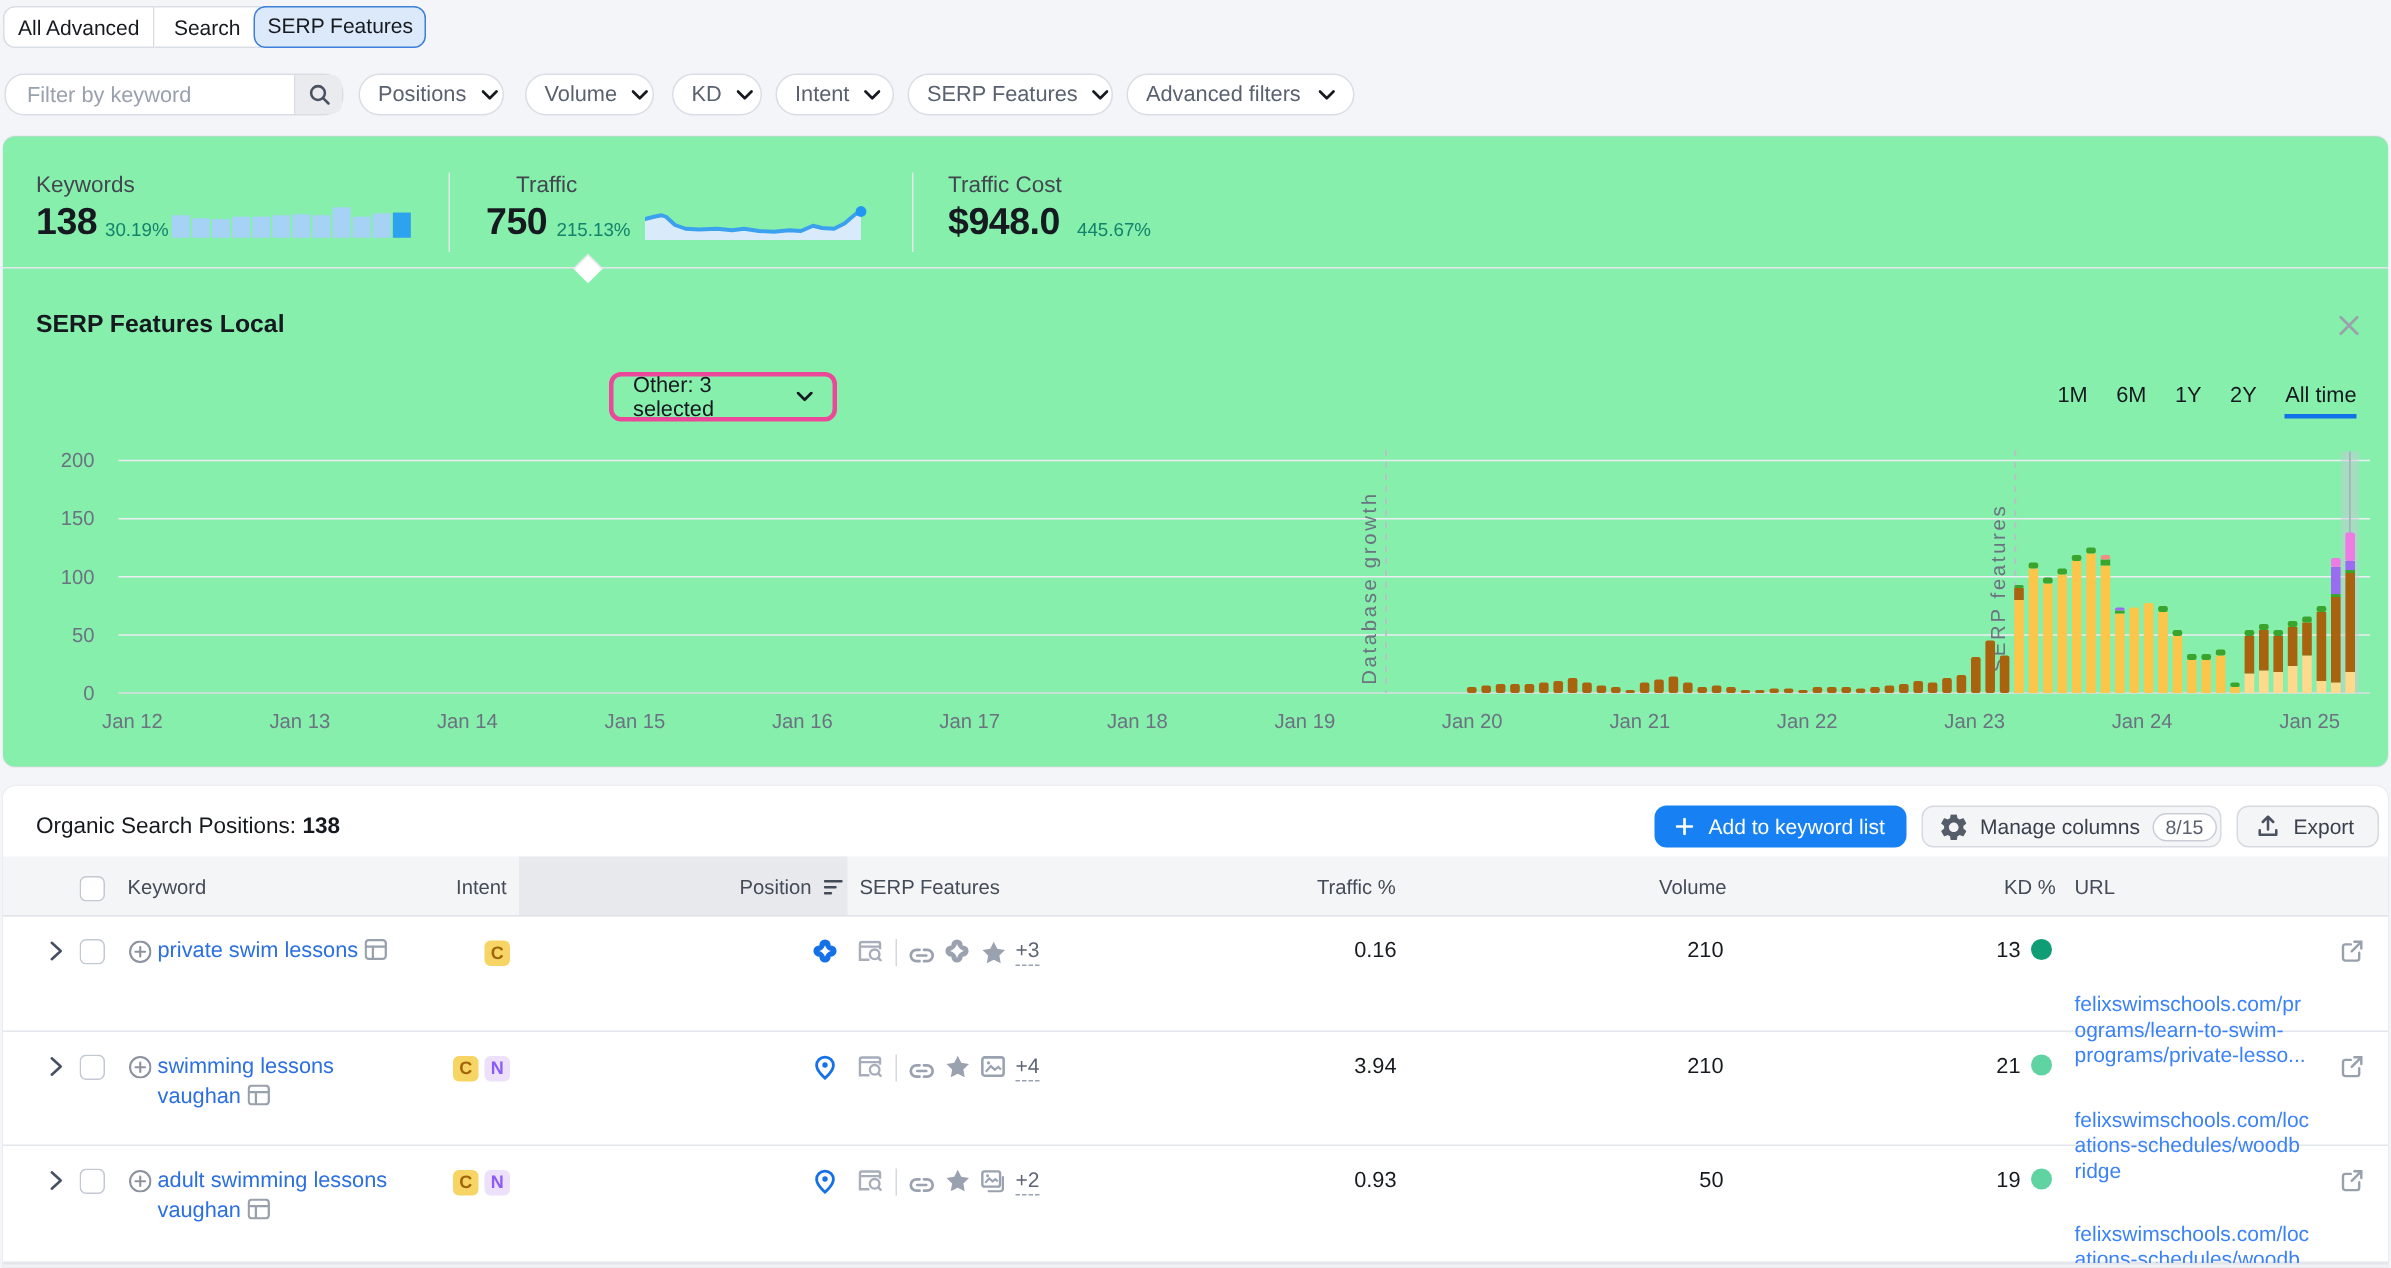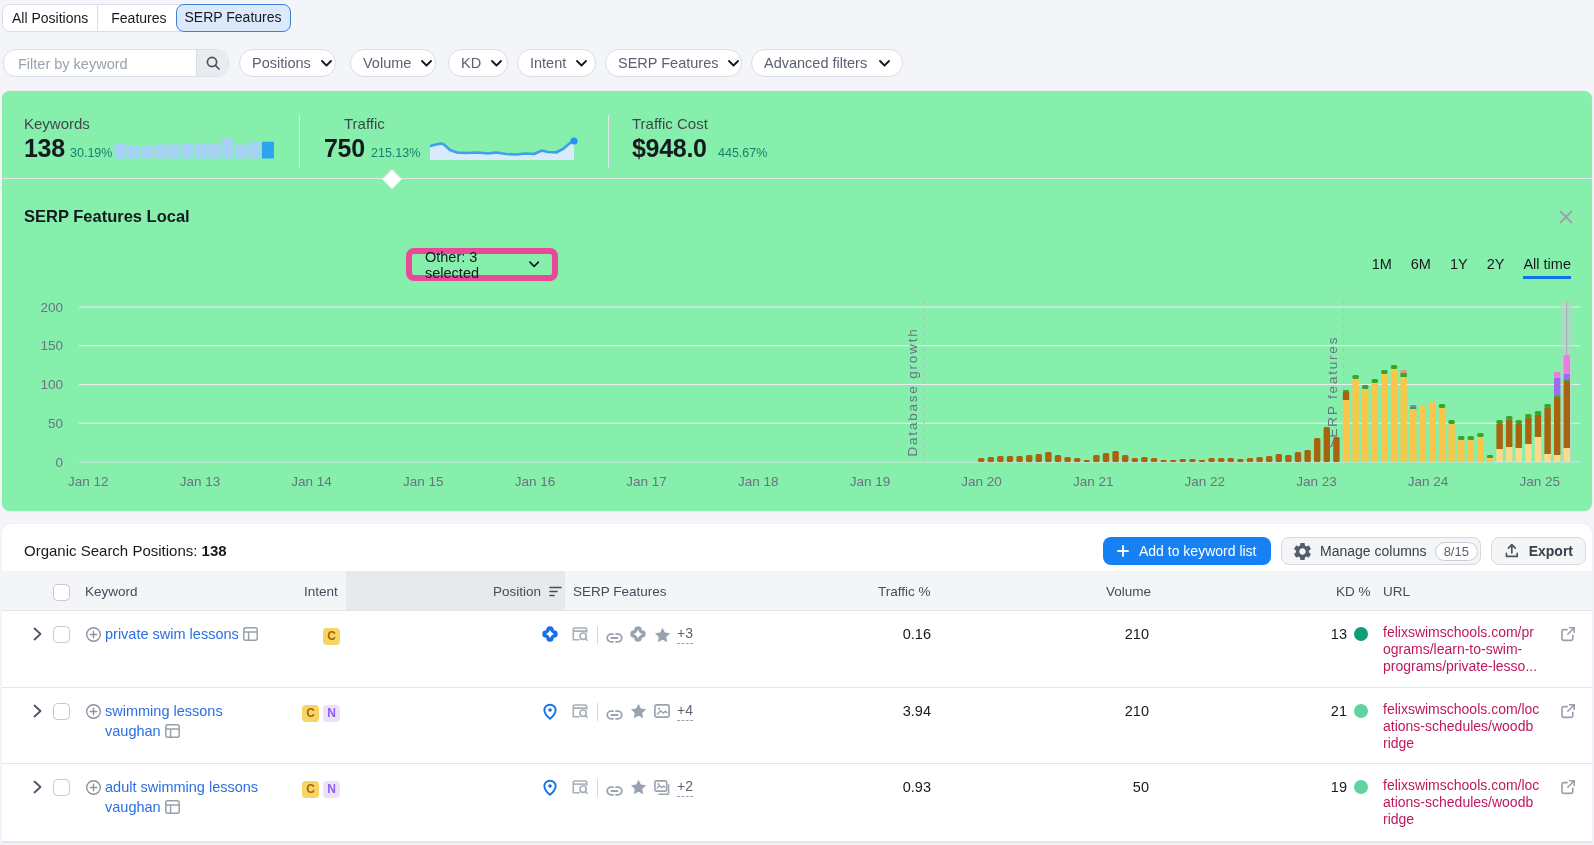--- a/index.html
+++ b/index.html
@@ -70,21 +70,21 @@
 }
 
 
 .ttitle { position: absolute; left: 22px; top: 116px; font-size: 16.5px; font-weight: bold; color: #16191f; }
 .tclose { position: absolute; left: 1556px; top: 118px; width: 20px; height: 20px; color: #9aa1ac; }
 .ckrow { position: absolute; left: 23px; top: 162px; height: 18px; display: flex; align-items: center; }
 .ckbox { width: 17px; height: 17px; border-radius: 4px; display: inline-flex; align-items: center; justify-content: center; margin-right: 9px; }
 .cklabel { font-size: 14.5px; color: #16191f; margin-right: 18px; }
 .otherdd {
   position: absolute; left: 404px; top: 157px; width: 152px; height: 33px;
-  border: 6px solid #ec4899; border-radius: 8px; font-size: 14.5px; color: #16191f;
+  border: 3px solid #ec4899; border-radius: 8px; font-size: 14.5px; color: #16191f;
   display: flex; align-items: center; justify-content: space-between; padding: 0 13px;
 }
 .ranges { position: absolute; right: 21px; top: 165px; display: flex; font-size: 14.5px; color: #16191f; }
 .ranges span { margin-left: 19px; }
 .ranges .cur { position: relative; }
 .ranges .cur:after {
   content: ""; position: absolute; left: 0; right: 0; bottom: -7px; height: 3px; background: #1172e8;
 }
 .trendsvg { position: absolute; left: 0; top: 204px; }
 
@@ -106,38 +106,38 @@
   color: #5a6270; padding: 1px 8px; margin-left: 8px;
 }
 .thead {
   position: absolute; left: 0; top: 47px; width: 100%; height: 40px;
   background: #f4f5f7; border-bottom: 1px solid #e0e3e8; font-size: 13.5px; color: #454c59;
 }
 .thead .poscell { position: absolute; left: 344px; top: 0; width: 219px; height: 39px; background: #e7e9ed; }
 .hcell { position: absolute; top: 13px; }
 .row { position: absolute; left: 0; width: 100%; border-bottom: 1px solid #e3e6ea; }
 .kwlink { color: #2b6fe0; font-size: 14.5px; line-height: 20px; }
-.urllink { color: #be185d; font-size: 14px; line-height: 17px; word-break: break-all; }
+.urllink { color: #3b82f6; font-size: 14px; line-height: 17px; word-break: break-all; margin-top: 37px; }
 .num { font-size: 14.5px; color: #16191f; }
 .badge {
   display: inline-block; width: 17px; height: 17px; border-radius: 4px;
   font-size: 12px; font-weight: bold; text-align: center; line-height: 17px;
 }
 .badge.c { background: #f6d565; color: #a1650a; }
 .badge.n { background: #ece0fb; color: #8b5cf6; margin-left: 4px; }
 .plusn { font-size: 14px; color: #5c6574; border-bottom: 1px dashed #9aa2af; padding-bottom: 2px; }
 .kddot { display: inline-block; width: 14px; height: 14px; border-radius: 50%; margin-left: 7px; vertical-align: -2px; }
 .botstrip { position: absolute; left: 0; top: 318px; width: 100%; height: 3px; background: #f0f1f4; border-top: 1px solid #e3e6ea; }
 </style>
 </head>
 <body>
 
 <div class="tabs">
-  <div class="tab first">All Positions</div>
-  <div class="tab mid">Features</div>
+  <div class="tab first">All Advanced</div>
+  <div class="tab mid">Search</div>
   <div class="tab sel">SERP Features</div>
 </div>
 
 <div class="filters">
   <div class="finput">
       <span class="ph">Filter by keyword</span>
     <span class="btn">
         <svg width="16" height="16" viewBox="0 0 16 16">
           <circle cx="7" cy="7" r="4.6" fill="none" stroke="#4a5160" stroke-width="1.7"></circle>
           <line x1="10.4" y1="10.4" x2="14" y2="14" stroke="#4a5160" stroke-width="1.7" stroke-linecap="round"></line>
@@ -347,21 +347,21 @@
 
 <div class="tablecard">
   <div class="tbar">
     <span class="ttext">Organic Search Positions: <b>138</b></span>
     <div class="bluebtn"><svg width="12" height="12" viewBox="0 0 12 12" style="margin-right:10px;">
           <path d="M6 1v10M1 6h10" stroke="#fff" stroke-width="1.8" stroke-linecap="round"></path>
         </svg>Add to keyword list</div>
     <div class="graybtn" style="left:1279px;width:200px;"><svg width="17" height="17" viewBox="2.5 2.5 19 19" style="margin-right:9px;flex:0 0 auto;" fill="#555d6a">
           <path d="M19.14 12.94c.04-.3.06-.61.06-.94s-.02-.64-.07-.94l2.03-1.58c.18-.14.23-.41.12-.61l-1.92-3.32c-.12-.22-.37-.29-.59-.22l-2.39.96c-.5-.38-1.03-.7-1.62-.94l-.36-2.54c-.04-.24-.24-.41-.48-.41h-3.84c-.24 0-.43.17-.47.41l-.36 2.54c-.59.24-1.13.57-1.62.94l-2.39-.96c-.22-.08-.47 0-.59.22L2.74 8.87c-.12.21-.08.47.12.61l2.03 1.58c-.05.3-.09.63-.09.94s.02.64.07.94l-2.03 1.58c-.18.14-.23.41-.12.61l1.92 3.32c.12.22.37.29.59.22l2.39-.96c.5.38 1.03.7 1.62.94l.36 2.54c.05.24.24.41.48.41h3.84c.24 0 .44-.17.47-.41l.36-2.54c.59-.24 1.13-.56 1.62-.94l2.39.96c.22.08.47 0 .59-.22l1.92-3.32c.12-.22.07-.47-.12-.61l-2.01-1.58zM12 15.6c-1.98 0-3.6-1.62-3.6-3.6s1.62-3.6 3.6-3.6 3.6 1.62 3.6 3.6-1.62 3.6-3.6 3.6z"></path>
         </svg>Manage columns<span class="cpill">8/15</span></div>
-    <div class="graybtn" style="left:1489px;width:95px;font-weight:bold;"><svg width="16" height="16" viewBox="0 0 16 16" style="margin-right:9px;">
+    <div class="graybtn" style="left:1489px;width:95px;"><svg width="16" height="16" viewBox="0 0 16 16" style="margin-right:9px;">
           <path d="M8 1.5l3.5 3.5M8 1.5L4.5 5M8 1.5V10" fill="none" stroke="#4a5160" stroke-width="1.7" stroke-linecap="round" stroke-linejoin="round"></path>
           <path d="M2.5 10.5v3h11v-3" fill="none" stroke="#4a5160" stroke-width="1.7" stroke-linecap="round" stroke-linejoin="round"></path>
         </svg>Export</div>
   </div>
   <div class="thead">
     <div class="poscell"></div>
     <span class="hcell" style="left:51px;"><svg width="17" height="17" viewBox="0 0 17 17">
           <rect x="0.5" y="0.5" width="16" height="16" rx="4" fill="#fff" stroke="#c3c9d2" stroke-width="1"></rect>
         </svg></span>
     <span class="hcell" style="left:83px;">Keyword</span>

